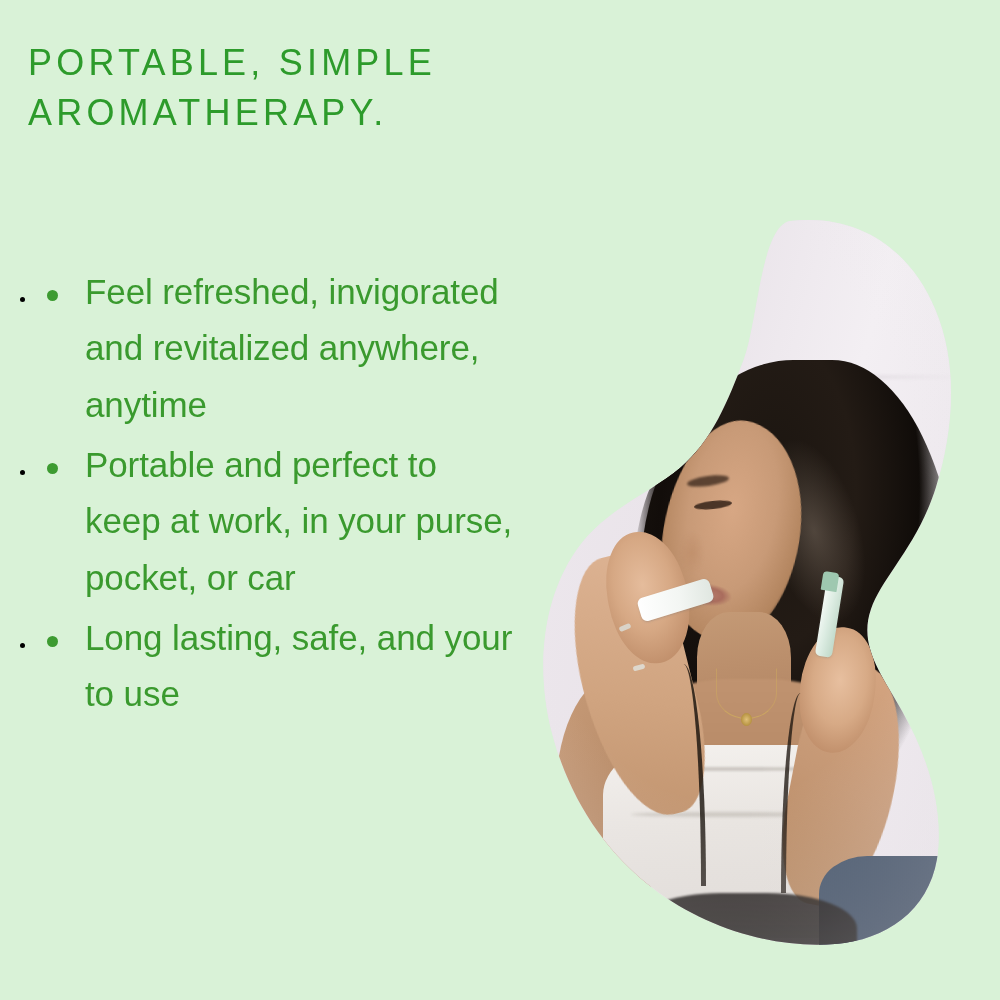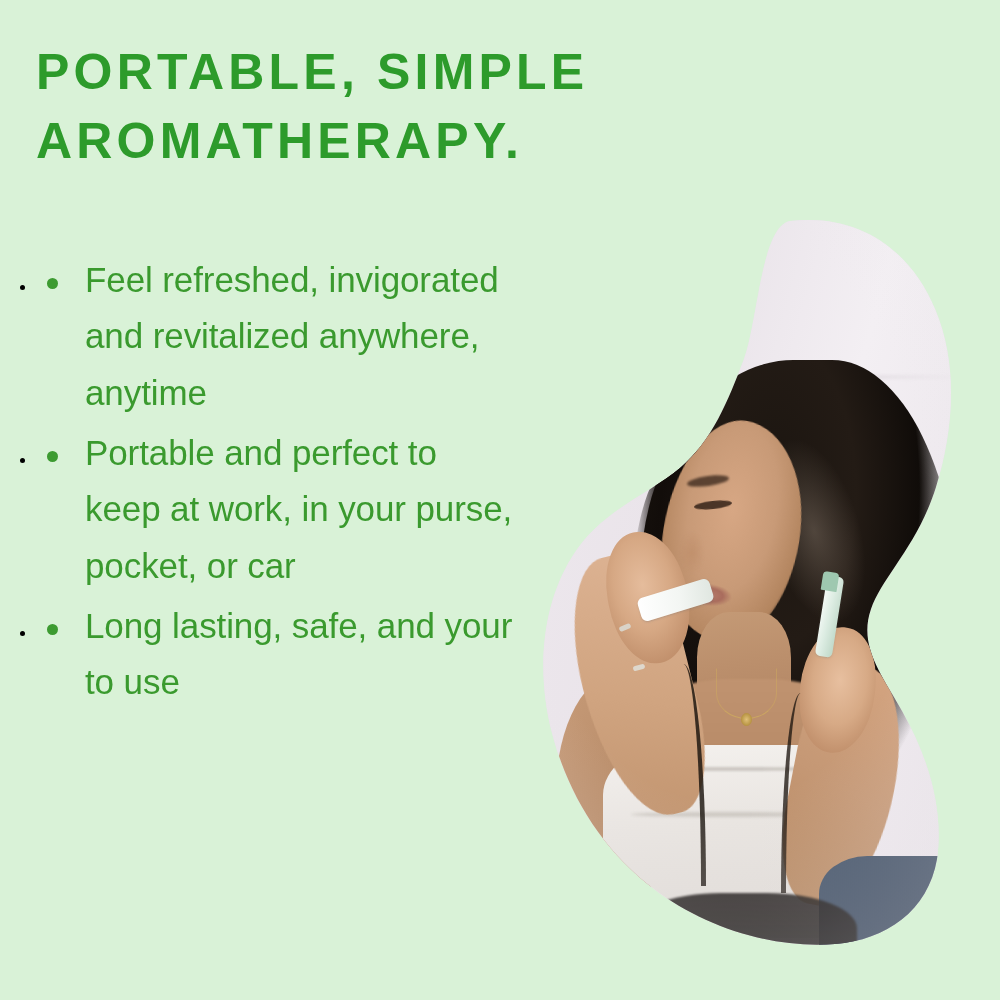--- a/index.html
+++ b/index.html
@@ -8,35 +8,35 @@
     background:#d9f2d7;
     font-family:"Liberation Sans", sans-serif;
     overflow:hidden;
     position:relative;
   }
   #stage { position:relative; width:1000px; height:1000px; background:#d9f2d7; }
 
   
   .heading {
     position:absolute;
-    left:36px; top:38px;
+    left:28px; top:38px;
     width:700px;
-    font-size:50px;
-    font-weight:bold;
+    font-size:36px;
+    font-weight:normal;
     line-height:1.38;
     letter-spacing:4.2px;
     color:#2d9b2b;
     text-transform:uppercase;
     white-space:pre-line;
   }
 
   
   .bullets {
     position:absolute;
-    left:36px; top:252px;
+    left:36px; top:264px;
     width:480px;
   }
   .bullet-item {
     position:relative;
     padding-left:49px;
     margin-bottom:4px;
   }
   .bullet-dot {
     position:absolute;
     left:11px; top:26px;

